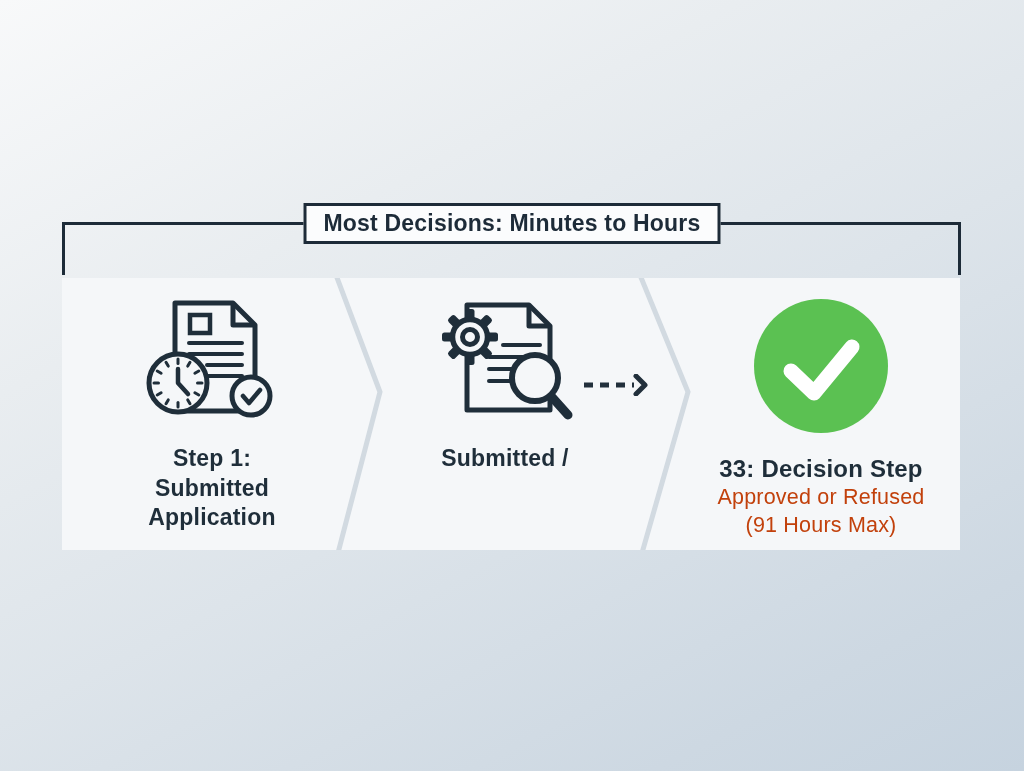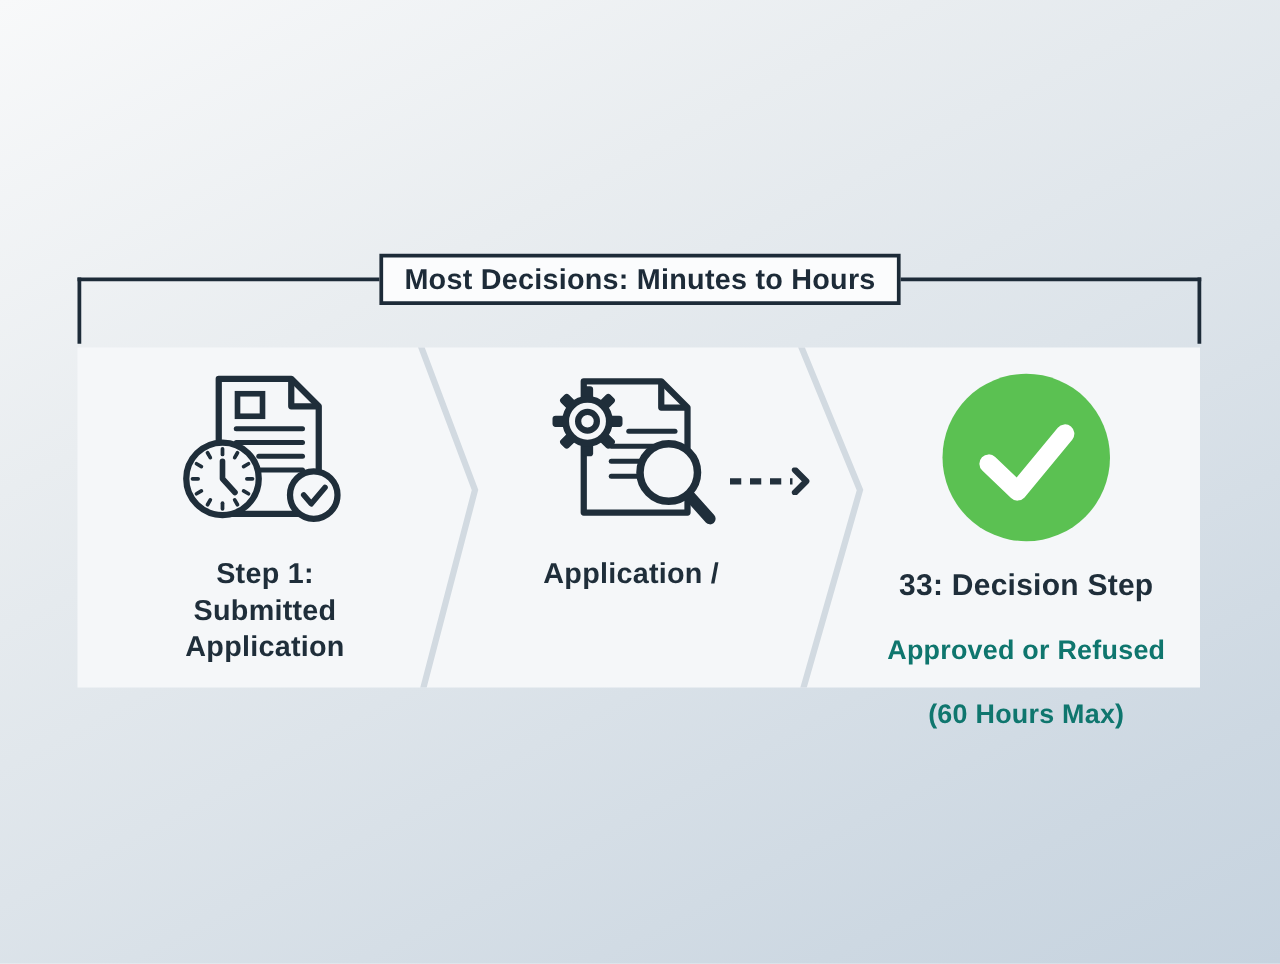--- a/index.html
+++ b/index.html
@@ -28,21 +28,21 @@
   .divider-svg{position:absolute;left:0;top:0;width:898px;height:272px;}
   .icon-block{position:absolute;}
   .step-text{
     position:absolute;width:250px;text-align:center;color:#1f2e3a;
     font-size:23px;font-weight:bold;line-height:29.5px;letter-spacing:.2px;
   }
   .step-text-1{left:25px;top:166px;}
   .step-text-2{left:318px;top:166px;}
   .step-text-3{left:634px;top:176px;width:250px;}
   .step3-heading{font-size:24px;font-weight:bold;line-height:30px;color:#1f2e3a;}
-  .step3-sub{font-size:21.5px;font-weight:bold;line-height:27.5px;color:#0f766e;letter-spacing:.2px;margin-top:23px;}
+  .step3-sub{font-size:21.5px;font-weight:normal;line-height:27.5px;color:#c2410c;letter-spacing:.2px;}
   .txt-line{display:block;}
 </style>
 </head>
 <body>
 
 <div class="stage">
 
   <div class="bracket"></div>
   <div class="title-box">Most Decisions: Minutes to Hours</div>
 
@@ -131,29 +131,29 @@
       </svg>
     </div>
 
     <div class="icon-block" style="left:519px;top:96px;">
       <svg width="74" height="22" viewBox="0 0 74 22">
         <line x1="3" y1="11" x2="53" y2="11" stroke="#22303c" stroke-width="5" stroke-dasharray="9 7"></line>
         <path d="M55,2 L64,11 L55,20" fill="none" stroke="#22303c" stroke-width="5" stroke-linecap="round" stroke-linejoin="round"></path>
       </svg>
     </div>
     <div class="step-text step-text-2">
-      <span class="txt-line">Application /</span>
+      <span class="txt-line">Submitted /</span>
     </div>
 
     <div class="icon-block" style="left:690px;top:20px;">
       <svg width="138" height="138" viewBox="0 0 138 138">
         <circle cx="69" cy="68" r="67" fill="#5bc152"></circle>
         <path d="M39,73 L62,95 L100,49" fill="none" stroke="#ffffff" stroke-width="15" stroke-linecap="round" stroke-linejoin="round"></path>
       </svg>
     </div>
     <div class="step-text step-text-3">
       <span class="txt-line step3-heading">33: Decision Step</span>
       <span class="txt-line step3-sub">Approved or Refused</span>
-      <span class="txt-line step3-sub">(60 Hours Max)</span>
+      <span class="txt-line step3-sub">(91 Hours Max)</span>
     </div>
 
   </div>
 </div>
 
 </body></html>

